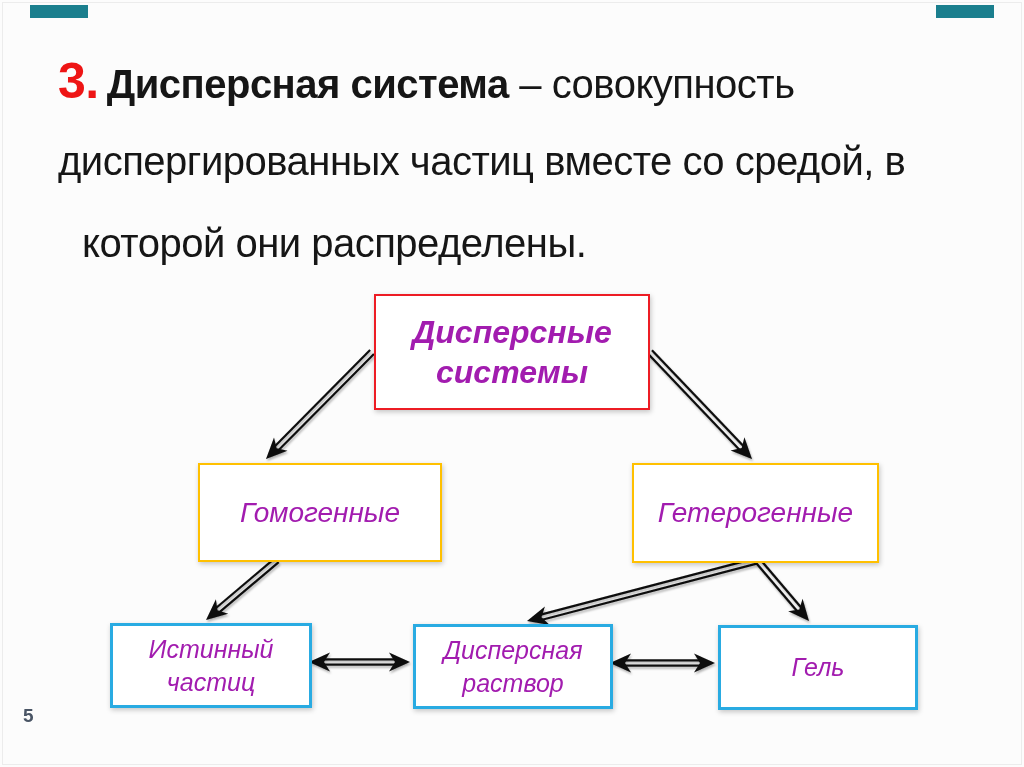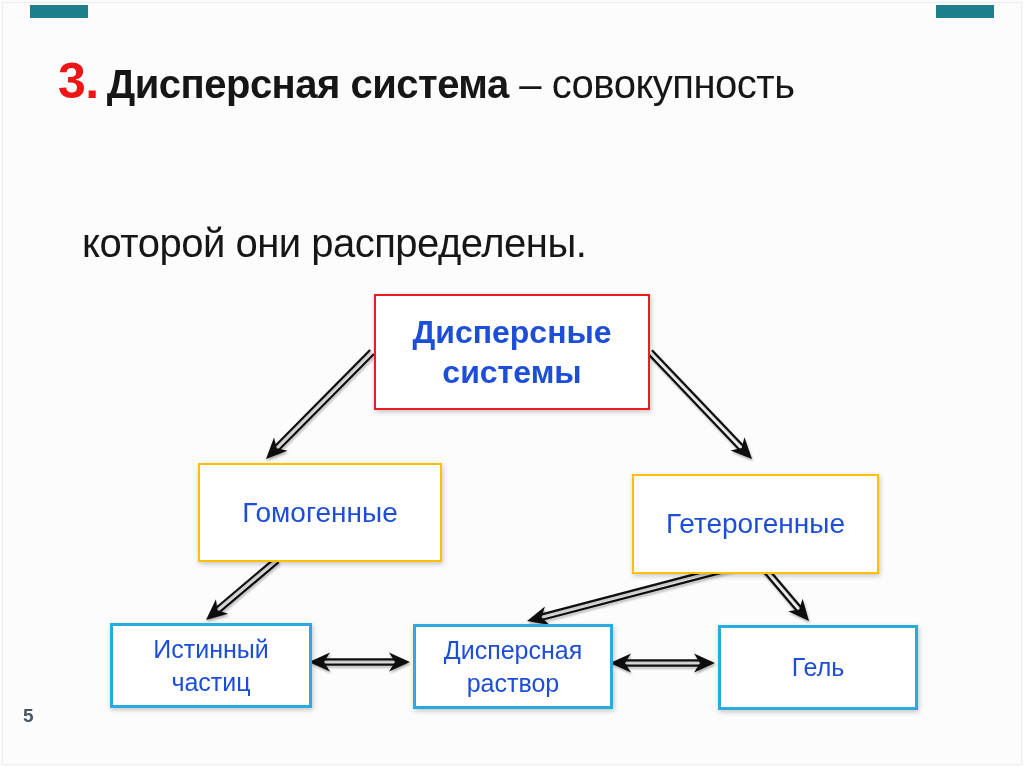--- a/index.html
+++ b/index.html
@@ -12,47 +12,48 @@
 
   .title-line{position:absolute;left:58px;width:930px;font-size:40px;color:#161616;
     letter-spacing:-0.5px;white-space:nowrap;}
   .l1{top:52px;}
   .l2{top:139px;}
   .l3{top:221px;margin-left:24px;}
   .title-num{font-size:50px;font-weight:bold;color:#ee1515;margin-right:8px;}
   .title-bold{font-weight:bold;}
 
   .node{position:absolute;display:flex;align-items:center;justify-content:center;
-    text-align:center;background:#ffffff;color:#1d4ed8;
-    box-shadow:1px 2px 5px rgba(0,0,0,0.22);}
+    text-align:center;background:#ffffff;color:#a21caf;
+    box-shadow:1px 2px 5px rgba(0,0,0,0.22);font-style:italic;}
   .node-root{left:374px;top:294px;width:272px;height:112px;
     border:2.5px solid #ed1c24;font-weight:bold;font-size:32px;line-height:1.25;}
   .node-yellow{border:2.5px solid #ffc000;font-size:28px;}
   .node-homogeneous{left:150px;top:463px;width:240px;height:95px;margin-left:48px;}
-  .node-heterogeneous{left:632px;top:463px;width:243px;height:96px;margin-top:11px;}
+  .node-heterogeneous{left:632px;top:463px;width:243px;height:96px;}
   .node-blue{border:3px solid #29abe2;font-size:25px;line-height:1.3;}
   .node-true-solution{left:110px;top:623px;width:196px;height:79px;}
   .node-colloid{left:413px;top:624px;width:194px;height:79px;}
   .node-gel{left:718px;top:625px;width:194px;height:79px;}
   .node-label{padding:0 6px;}
 
   #arrow-layer{position:absolute;left:0;top:0;width:1024px;height:767px;pointer-events:none;}
 
   .page-number{position:absolute;left:23px;top:705px;font-size:19px;font-weight:600;
     color:#4a5565;}
 </style>
 </head>
 <body>
 
 <div class="slide">
   <div class="slide-border"></div>
   <div class="bar bar-left"></div>
   <div class="bar bar-right"></div>
 
   <div class="title-line l1"><span class="title-num">3.</span><span class="title-bold">Дисперсная система</span><span> – совокупность</span></div>
+  <div class="title-line l2">диспергированных частиц вместе со средой, в</div>
   <div class="title-line l3">которой они распределены.</div>
 
   <svg id="arrow-layer" viewBox="0 0 1024 767">
     <defs>
       <filter id="ashadow" x="-30%" y="-30%" width="160%" height="160%">
         <feDropShadow dx="1" dy="2" stdDeviation="1" flood-opacity="0.3"></feDropShadow>
       </filter>
     </defs>
   <g filter="url(#ashadow)">
         <line x1="370.08186950450397" y1="350.0997959577329" x2="274.63855862821003" y2="446.44351542719943" stroke="#0b0b0b" stroke-width="2.2"></line>

